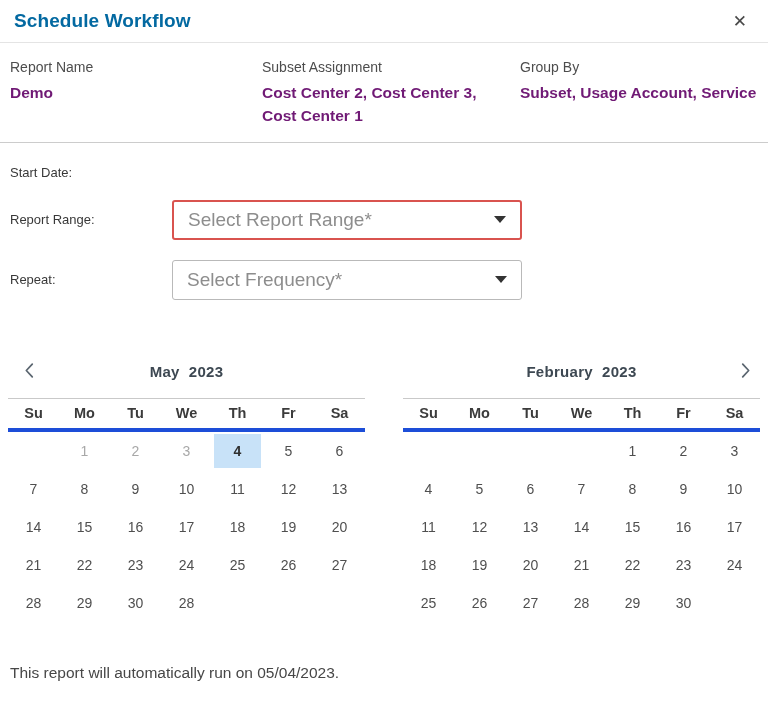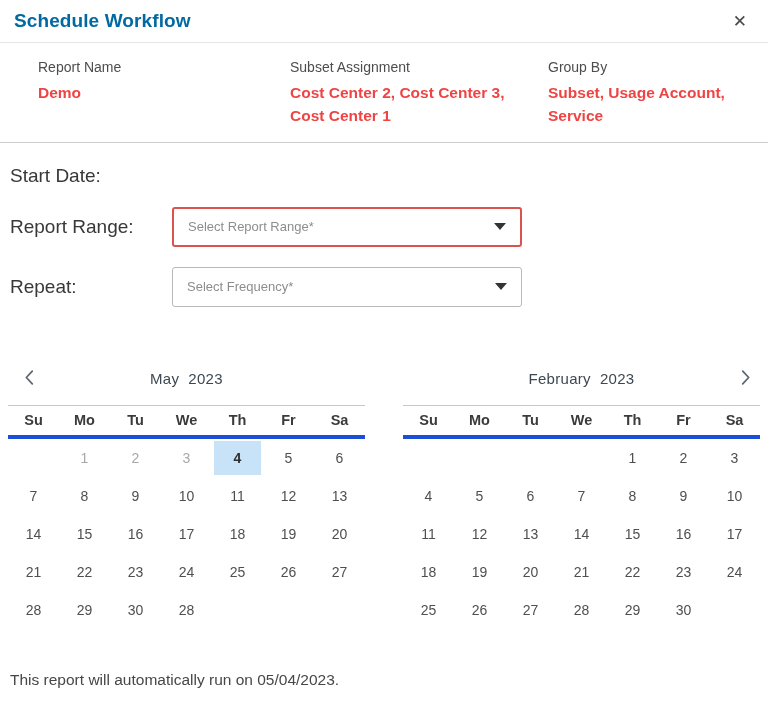--- a/index.html
+++ b/index.html
@@ -10,48 +10,48 @@
   .dlg-header { height: 43px; display: flex; align-items: center;
     justify-content: space-between; padding: 0 15px 0 14px;
     border-bottom: 1px solid #e4e4e4; }
   .dlg-title { font-size: 19px; font-weight: bold; color: #0369a1; letter-spacing: .1px; }
   .close-btn { font-size: 17px; color: #4a4a4a; cursor: pointer; line-height: 1;
     padding: 4px 6px; background: none; border: none; font-family: inherit; }
 
   
   .summary { display: flex; padding: 16px 10px 14px 10px; border-bottom: 1px solid #cccccc; }
   .sum-col { display: flex; flex-direction: column; gap: 6px; }
-  .sum-col.c1 { width: 252px; margin-left: 28px; }
+  .sum-col.c1 { width: 252px; }
   .sum-col.c2 { width: 258px; }
   .sum-col.c3 { flex: 1; }
   .sum-label { font-size: 14px; color: #4d4d4d; }
-  .sum-value { font-size: 15.5px; font-weight: bold; color: #ef4444; line-height: 1.5; }
+  .sum-value { font-size: 15.5px; font-weight: bold; color: #701a75; line-height: 1.5; }
   .sum-col.c2 .sum-value { max-width: 238px; }
 
   
   .form { padding: 22px 10px 0 10px; }
   .form-row { display: flex; align-items: center; margin-bottom: 20px; }
-  .form-label { width: 162px; font-size: 19px; color: #383838; }
+  .form-label { width: 162px; font-size: 13px; color: #383838; }
   .text-input { width: 350px; height: 40px; border: 1px solid #bdbdbd; border-radius: 2px;
     padding: 0 12px; font-size: 15px; color: #333; font-family: inherit; outline: none; }
   .select-box { width: 350px; height: 40px; border: 1px solid #b9b9b9; border-radius: 3px;
     display: flex; align-items: center; justify-content: space-between;
     padding: 0 14px; cursor: pointer; background: #fff; }
   .select-box.error-border { border: 2px solid #d9534f; }
-  .select-placeholder { font-size: 13px; color: #8d8d8d; }
+  .select-placeholder { font-size: 19px; color: #8d8d8d; }
   .caret-down { width: 0; height: 0; border-left: 6px solid transparent;
     border-right: 6px solid transparent; border-top: 7px solid #333; }
   .error-msg { font-size: 13.5px; color: #d9534f; margin-left: 15px; }
 
   
   .calendars { display: flex; justify-content: space-between; padding: 26px 8px 0 8px; }
   .calendar { width: 357px; }
   .cal-nav { position: relative; height: 53px; display: flex; align-items: center;
     justify-content: center; border-bottom: 1px solid #c9c9c9; }
-  .cal-title { display: flex; gap: 9px; font-size: 15px; font-weight: normal;
+  .cal-title { display: flex; gap: 9px; font-size: 15px; font-weight: bold;
     color: #3d4852; letter-spacing: .3px; }
   .nav-btn { position: absolute; top: 12px; width: 26px; height: 26px; display: flex;
     align-items: center; justify-content: center; cursor: pointer; background: none; border: none; }
   .nav-btn.prev { left: 8px; }
   .nav-btn.next { right: 2px; }
   .weekday-row { display: grid; grid-template-columns: repeat(7, 1fr); height: 33px;
     border-bottom: 4px solid #1d4ed8; }
   .wd { display: flex; align-items: center; justify-content: center;
     font-size: 14.5px; font-weight: bold; color: #3b3b3b; }
   .day-grid { display: grid; grid-template-columns: repeat(7, 1fr); grid-auto-rows: 38px; }

